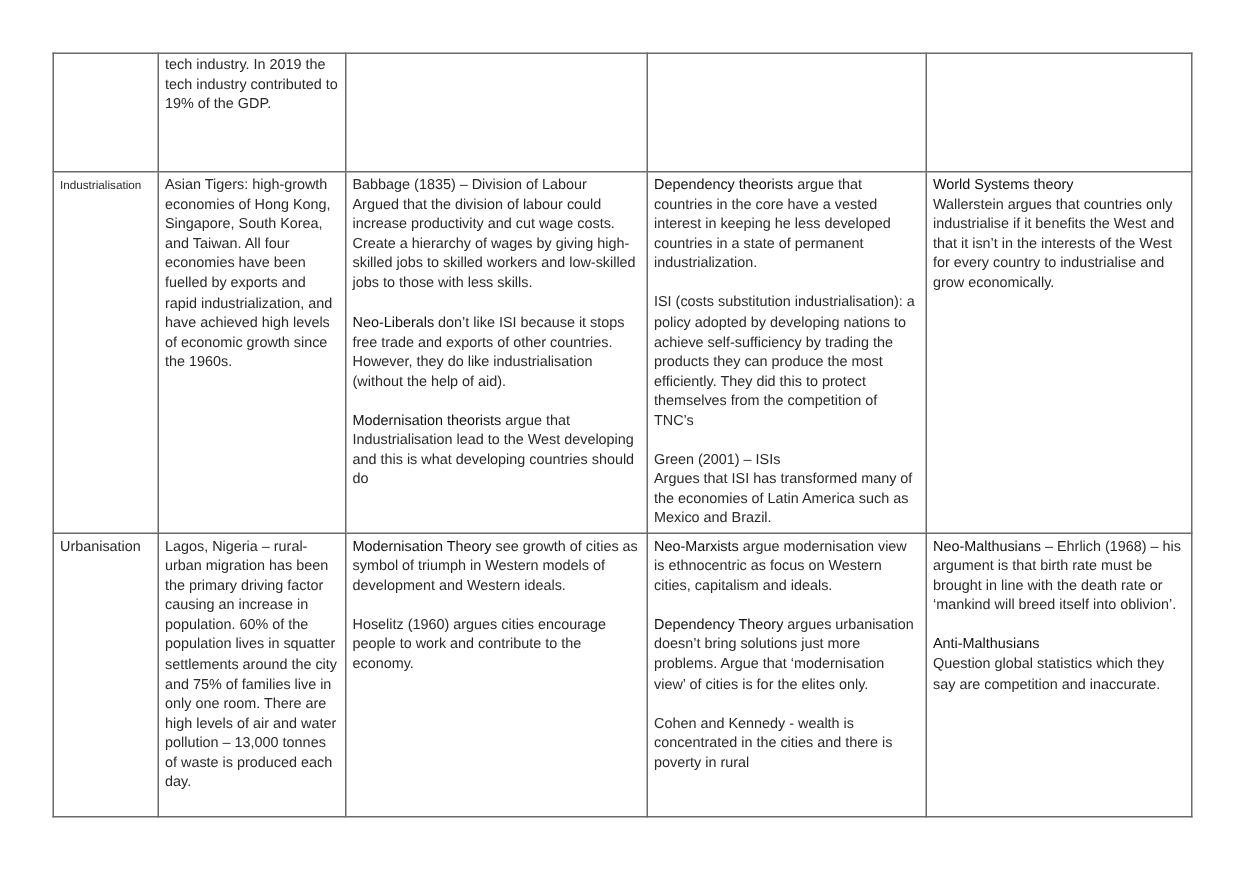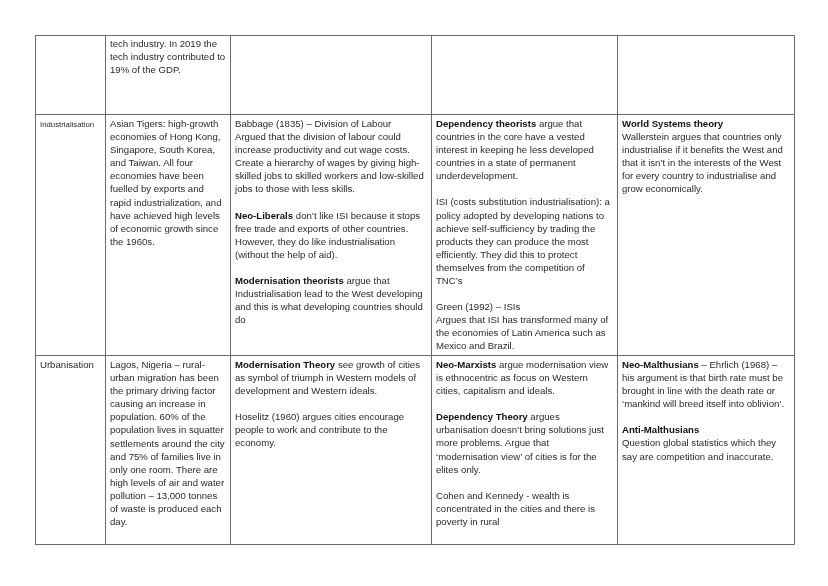--- a/index.html
+++ b/index.html
@@ -43,21 +43,21 @@
     col.c3 { width: 186px; }
     col.c4 { width: 177px; }
 
     tr.r0 td { height: 75px; }
     tr.r1 td { height: 236px; padding-top: 2px; margin-left: 20px; }
     tr.r2 td { height: 184px; padding-top: 2px; }
 
     .topic-small { font-size: 7.8px; line-height: 11px; }
     .topic { font-size: 9.6px; margin-top: 16px; }
     .it { }
-    .b { font-weight: bold; color: #111111; }
+    .b { font-weight: normal; color: #111111; }
     p { margin: 0; }
     p + p { margin-top: 13px; }
   </style>
 </head>
 <body>
 
 <div class="page">
   <table class="notes">
     <colgroup>
       <col class="c0">
@@ -92,27 +92,27 @@
         </p>
         <p>
           <span class="b">Neo-Liberals</span><span> don’t like ISI because it stops free trade and exports of other countries. However, they do like industrialisation (without the help of aid).</span>
         </p>
         <p>
           <span class="b">Modernisation theorists</span><span> argue that Industrialisation lead to the West developing and this is what developing countries should do</span>
         </p>
       </td>
       <td>
         <p>
-          <span class="b">Dependency theorists</span><span> argue that countries in the core have a vested interest in keeping he less developed countries in a state of permanent underdevelopment.</span>
+          <span class="b">Dependency theorists</span><span> argue that countries in the core have a vested interest in keeping he less developed countries in a state of permanent industrialization.</span>
         </p>
         <p>
           <span class="it">ISI (costs substitution industrialisation):</span><span> a policy adopted by developing nations to achieve self-sufficiency by trading the products they can produce the most efficiently. They did this to protect themselves from the competition of TNC’s</span>
         </p>
         <p class="it">
-          <span>Green (1992) – ISIs</span><br>
+          <span>Green (2001) – ISIs</span><br>
           <span>Argues that ISI has transformed many of the economies of Latin America such as Mexico and Brazil.</span>
         </p>
       </td>
       <td>
         <p>
           <span class="b">World Systems theory</span><br>
           <span class="it">Wallerstein argues that countries only industrialise if it benefits the West and that it isn’t in the interests of the West for every country to industrialise and grow economically.</span>
         </p>
       </td>
     </tr>

